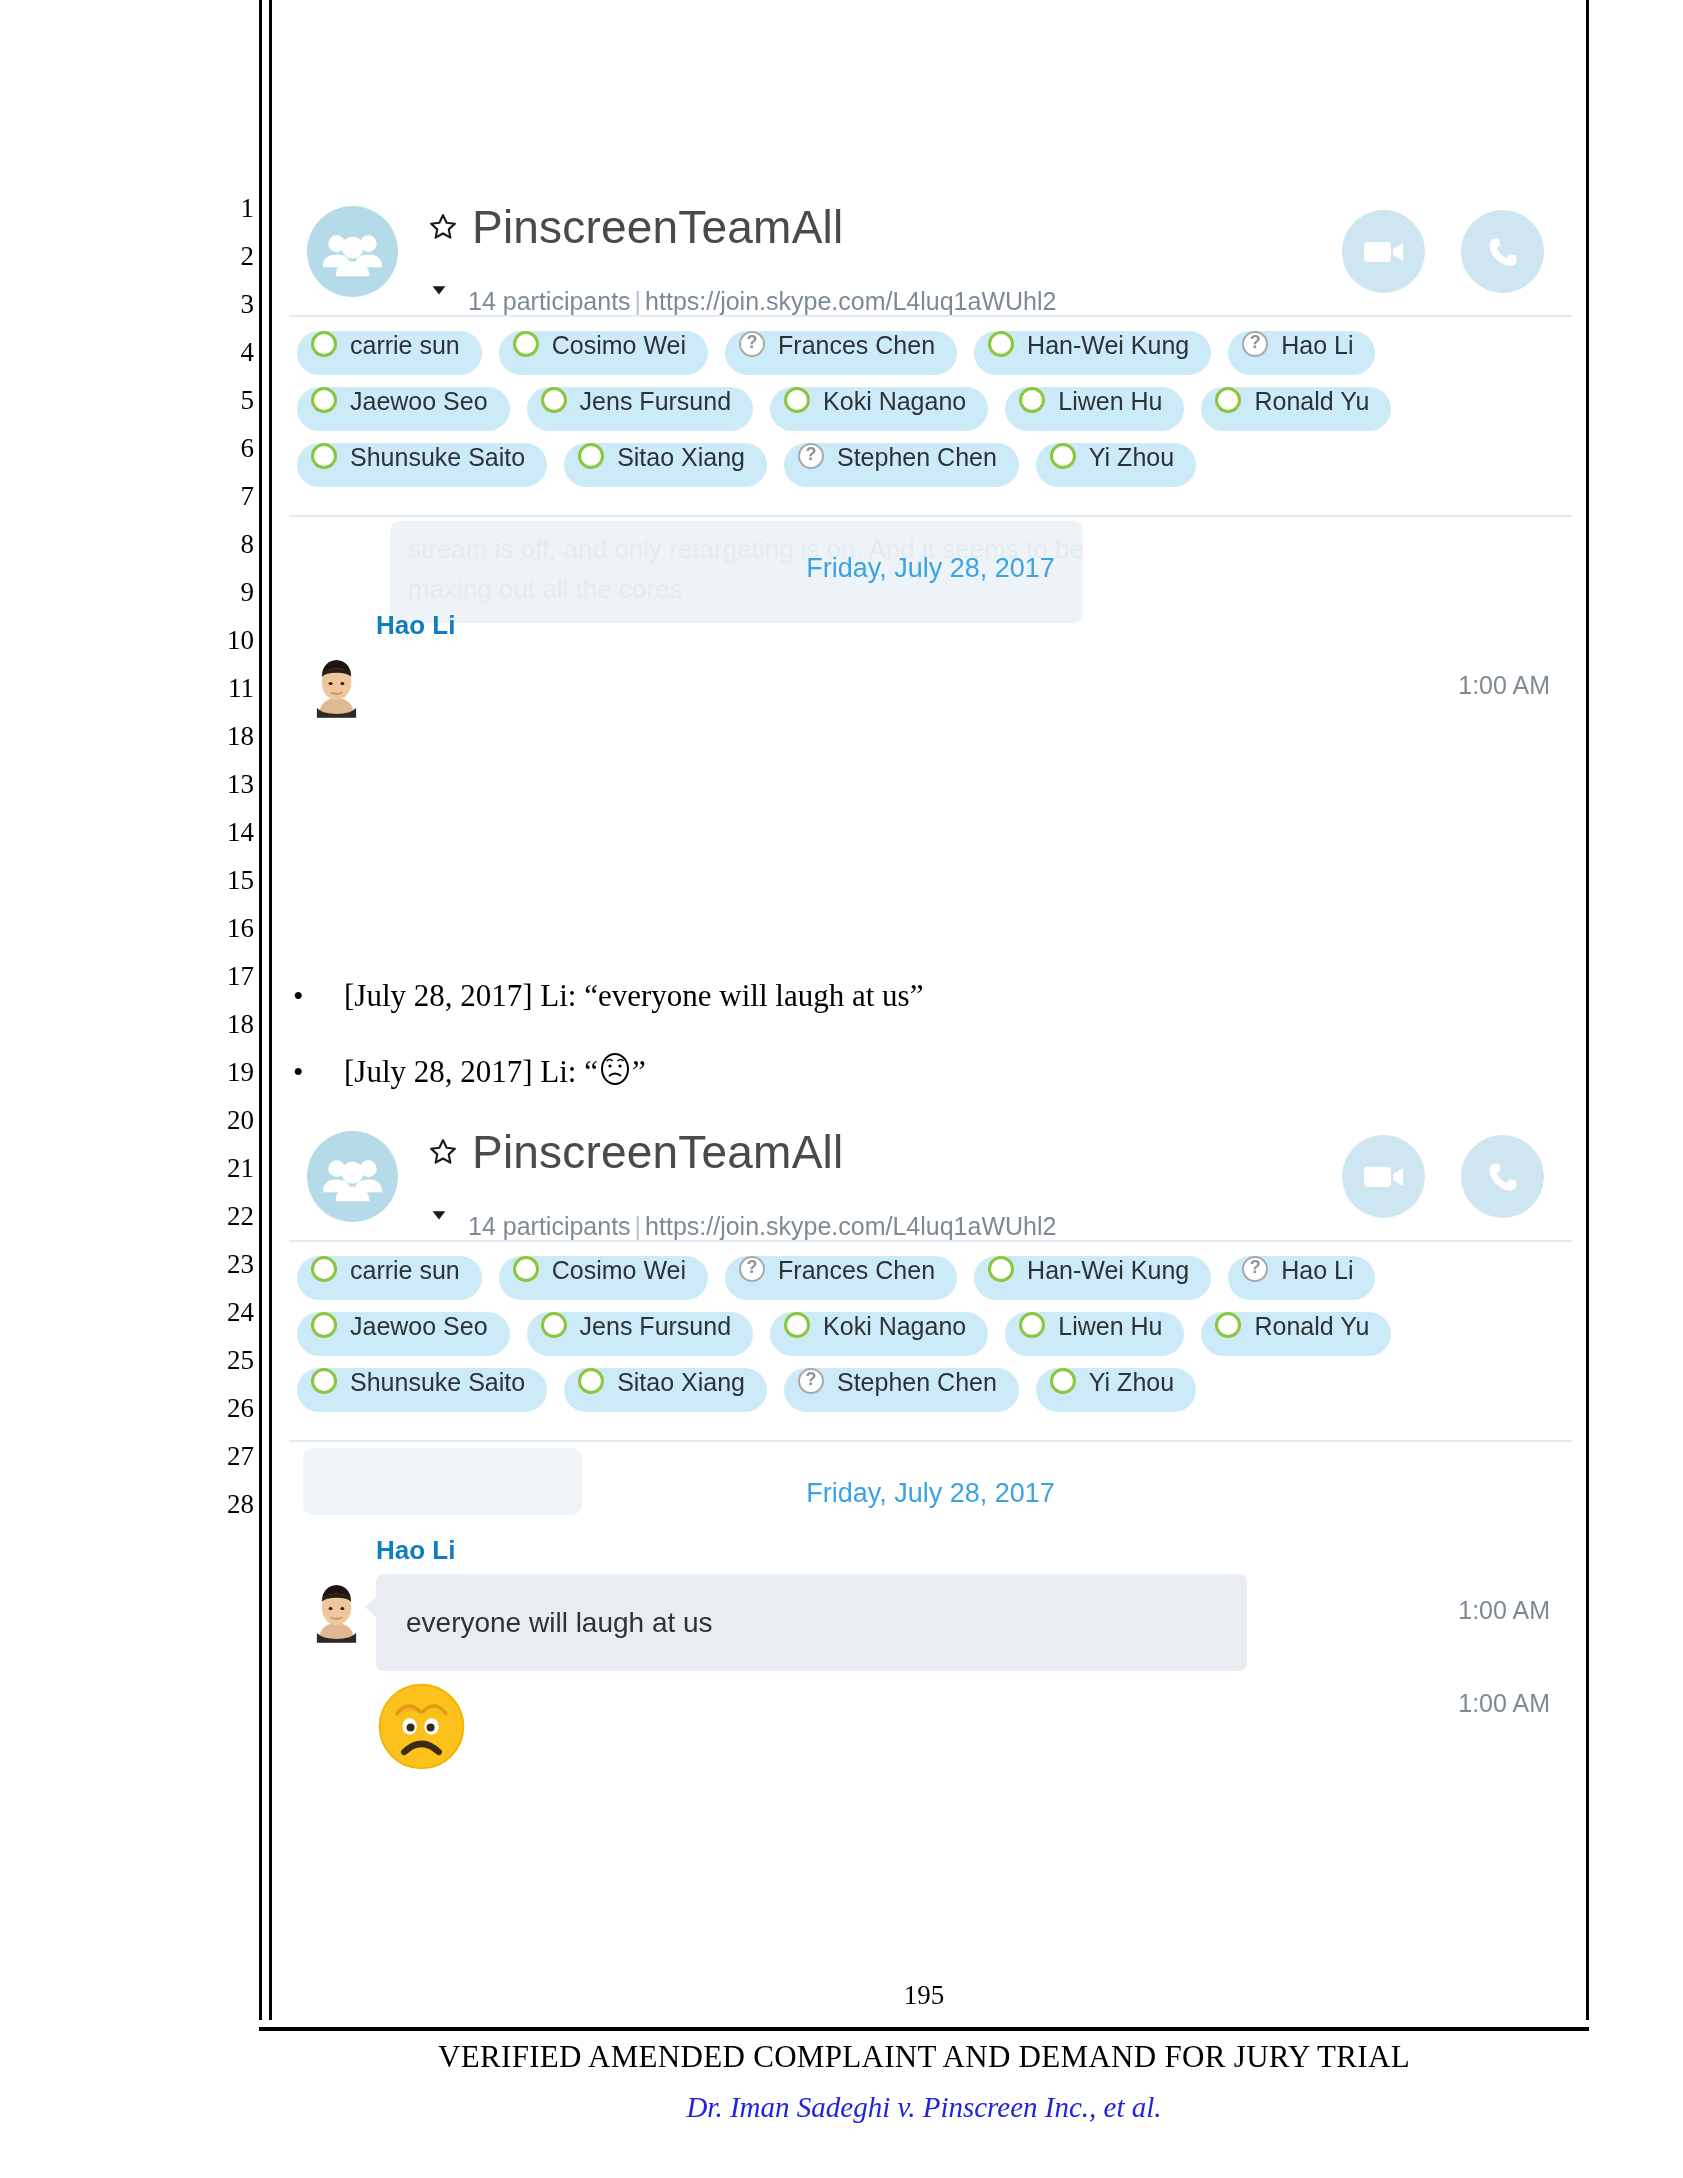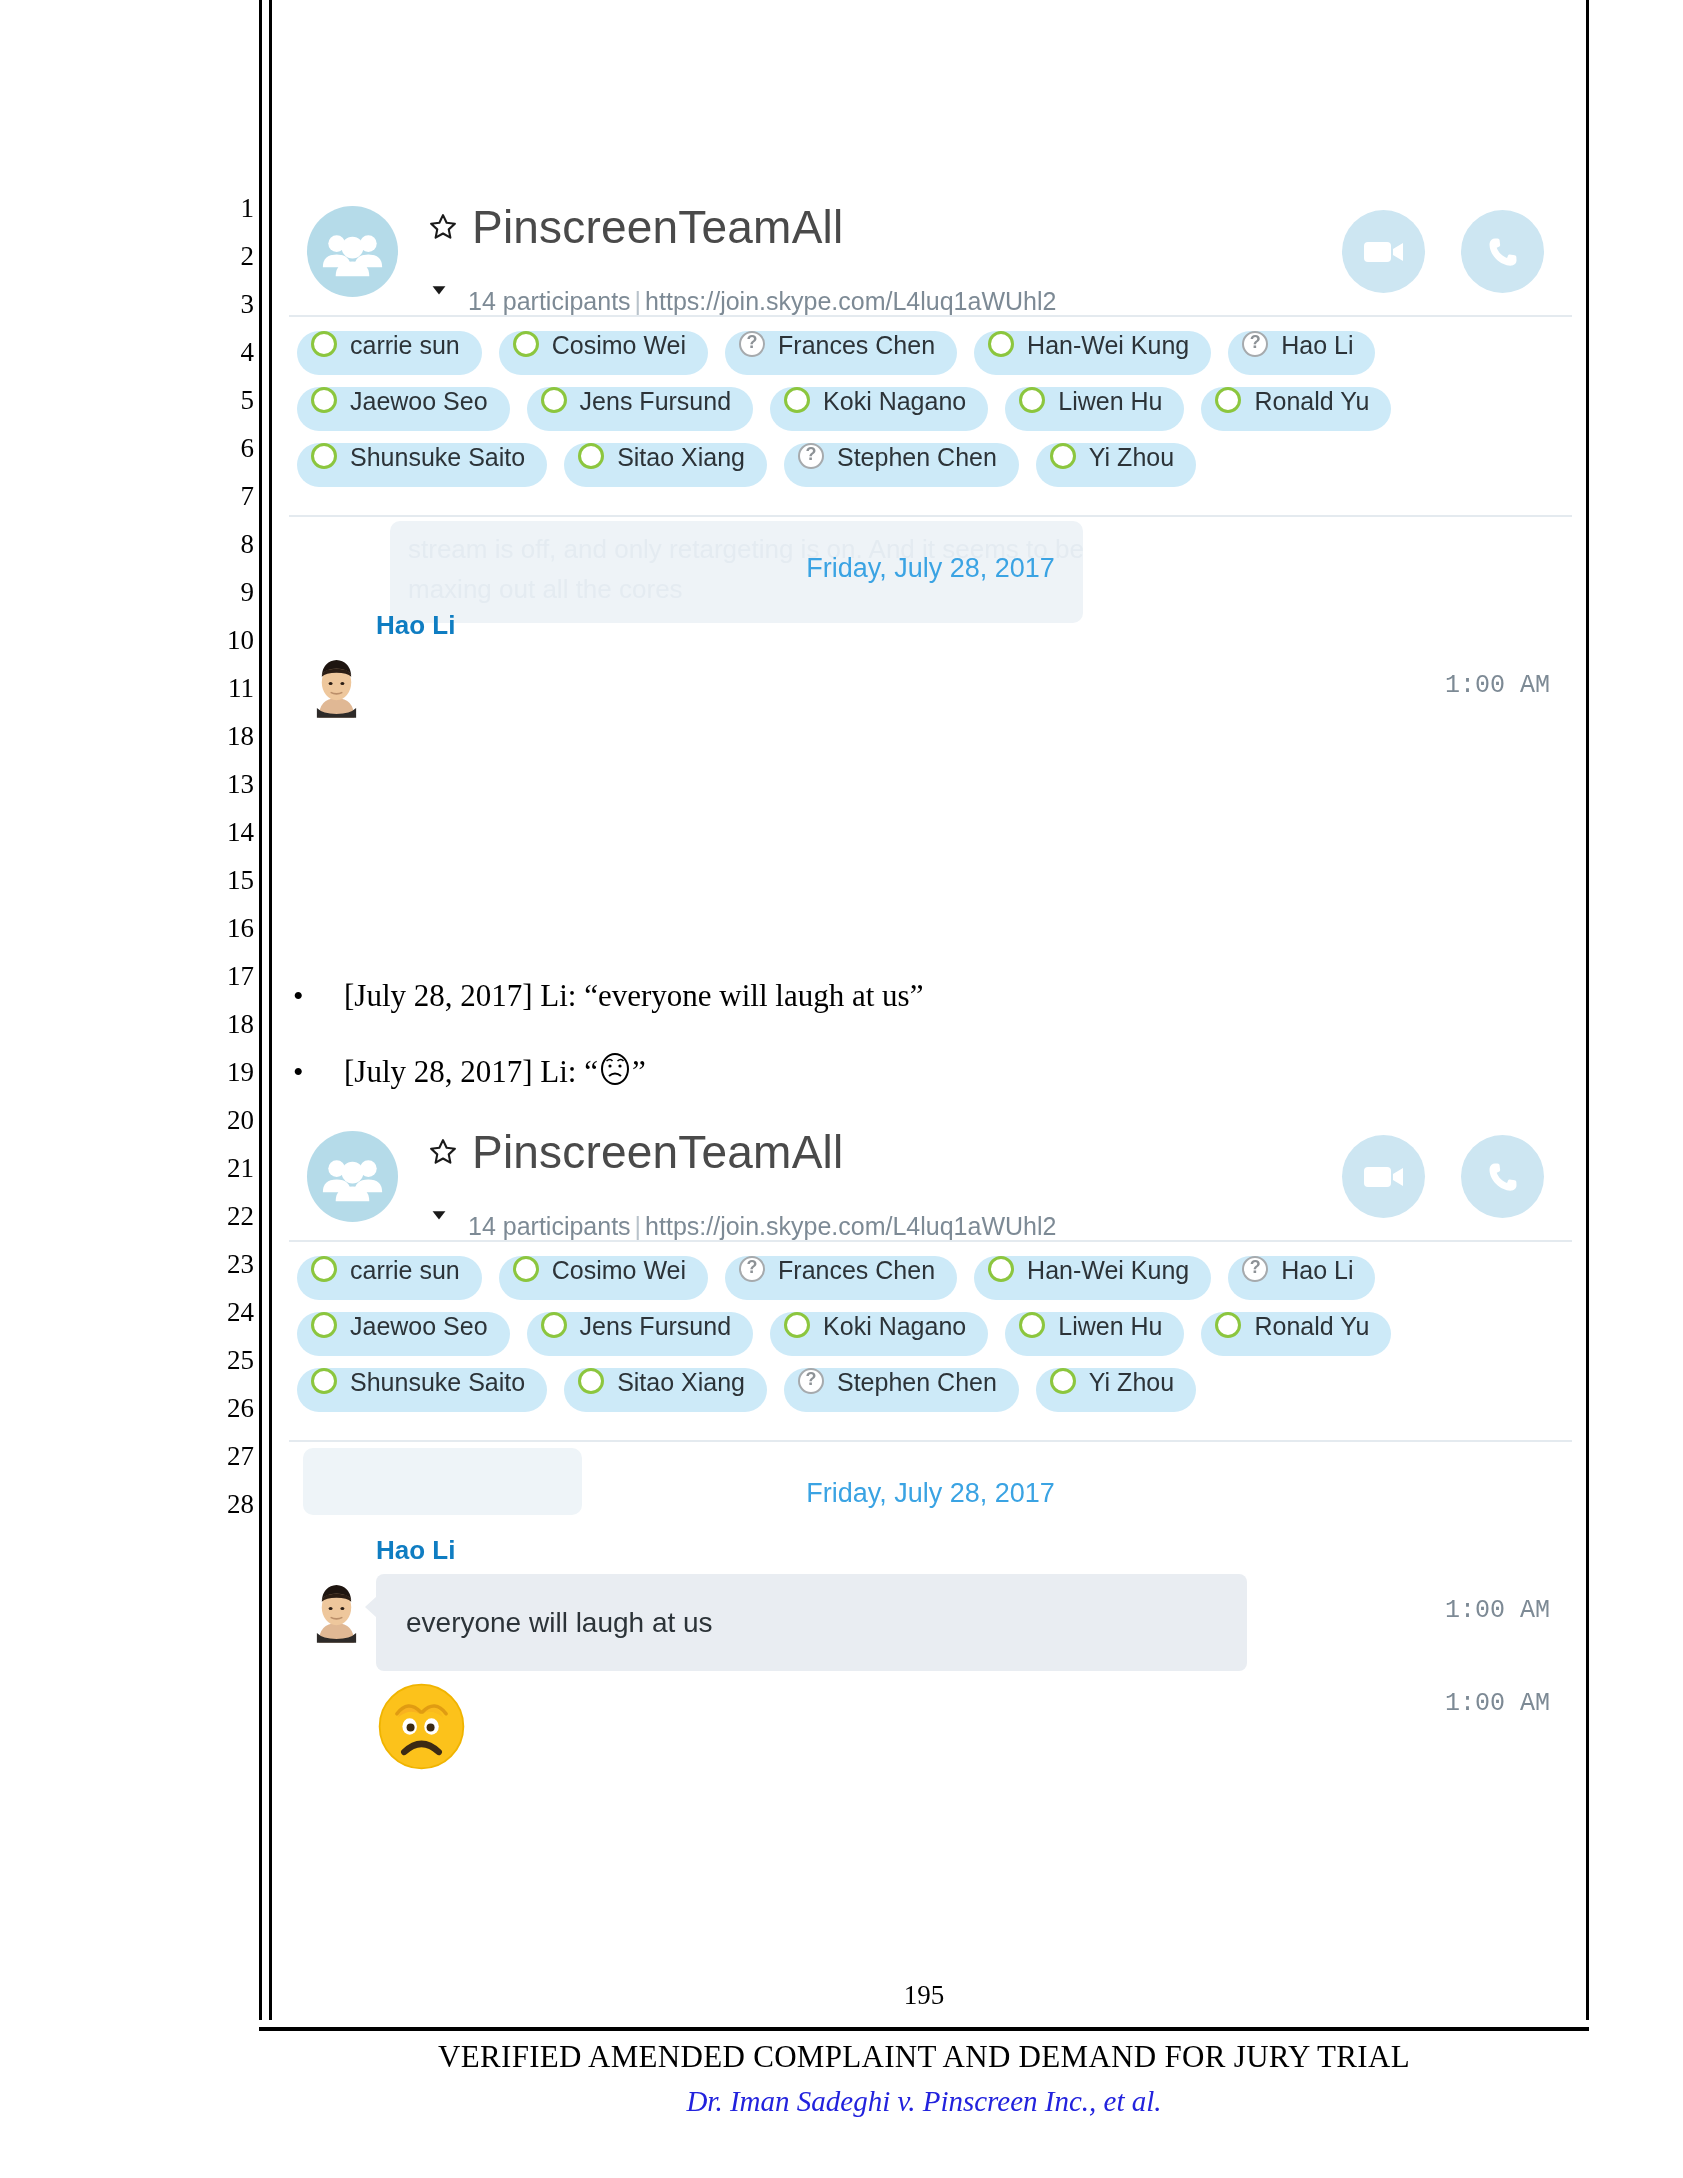--- a/index.html
+++ b/index.html
@@ -307,21 +307,21 @@
   .bubble-text {
     font-family: "Liberation Sans", sans-serif;
     font-size: 28px;
     color: #2c3338;
     line-height: 53px;
   }
   .msg-time {
     position: absolute;
     right: 22px;
     top: 22px;
-    font-family: Liberation Mono, monospace;
+    font-family: Liberation Sans, sans-serif;
     font-size: 25px;
     color: #7d8a95;
     white-space: nowrap;
   }
 
   .emoji-line {
     position: relative;
     margin-left: 87px;
     padding-top: 10px;
     height: 95px;
@@ -376,21 +376,21 @@
     font-family: "Liberation Serif", serif;
     font-size: 31px;
     color: #000;
     letter-spacing: 0.3px;
   }
   .footer-case {
     font-family: "Liberation Serif", serif;
     font-size: 29px;
     font-style: italic;
     color: #2222dd;
-    margin-top: 10px;
+    margin-top: 16px;
   }
 </style>
 </head>
 <body>
 
 <div class="page">
 
   <div class="rule-outer"></div>
   <div class="rule-inner"></div>
   <div class="rule-right"></div>

